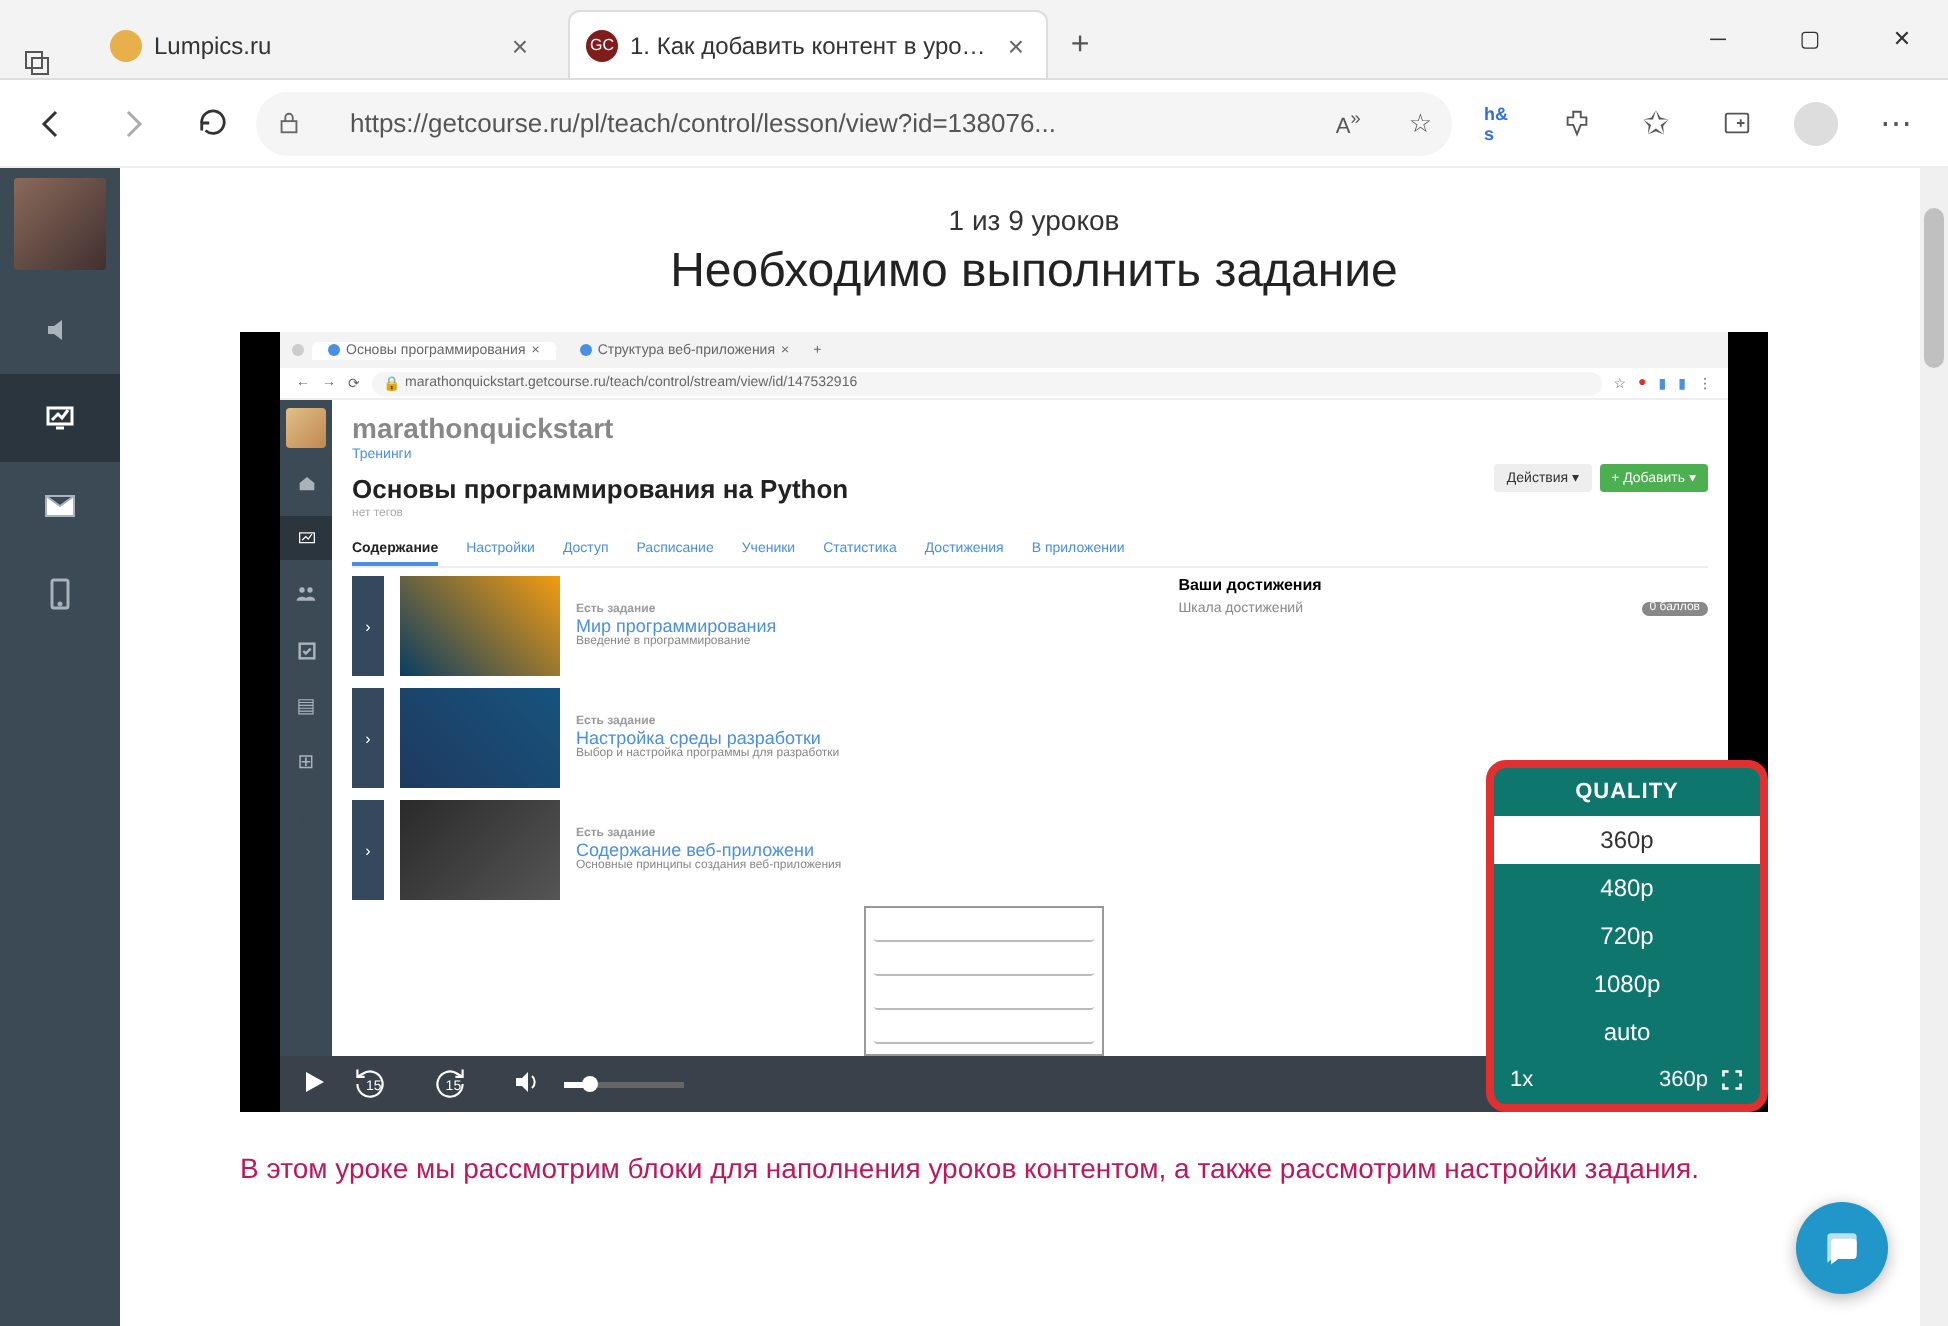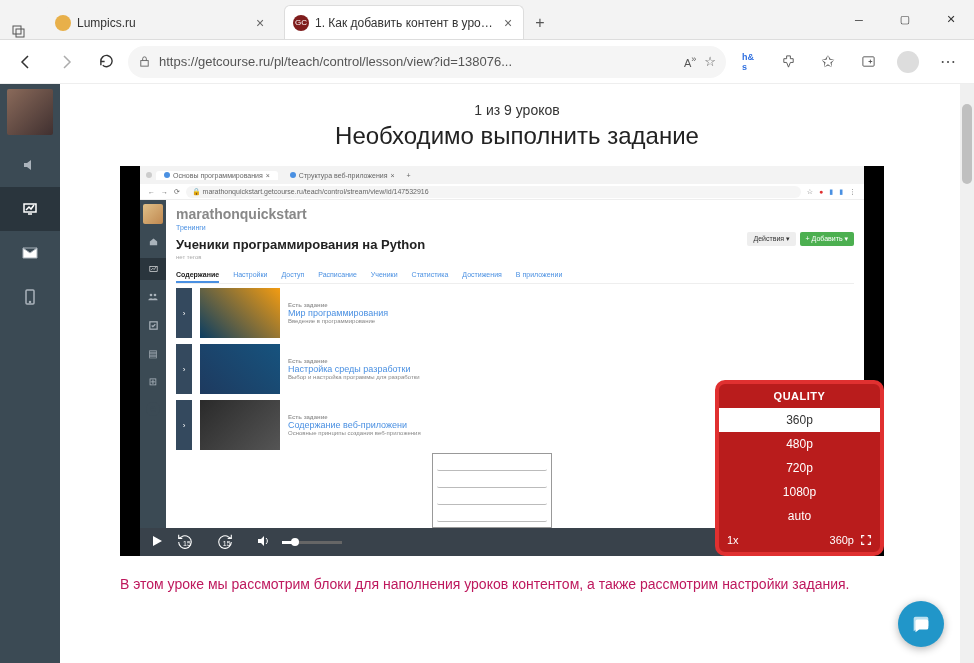--- a/index.html
+++ b/index.html
@@ -11,21 +11,21 @@
 .tab.inactive { background: #f3f3f3; border-color: transparent; }
 .tab-icon { width: 16px; height: 16px; border-radius: 50%; flex-shrink: 0; }
 .tab-title { flex: 1; white-space: nowrap; overflow: hidden; text-overflow: ellipsis; }
 .tab-close { width: 14px; height: 14px; display: flex; align-items: center; justify-content: center; color: #666; font-size: 14px; }
 .new-tab { width: 32px; height: 32px; display: flex; align-items: center; justify-content: center; color: #555; font-size: 16px; }
 .win-controls { margin-left: auto; display: flex; height: 100%; }
 .win-btn { width: 46px; display: flex; align-items: center; justify-content: center; color: #333; font-size: 11px; }
 
 .toolbar { height: 44px; background: #fff; display: flex; align-items: center; padding: 0 8px; gap: 4px; border-bottom: 1px solid #eee; }
 .tb-btn { width: 36px; height: 32px; display: flex; align-items: center; justify-content: center; color: #555; border-radius: 4px; }
-.addr { flex: 1; height: 32px; background: #f5f5f5; border-radius: 16px; display: flex; align-items: center; padding: 0 10px; gap: 8px; font-size: 13px; color: #555; }
+.addr { flex: 1; height: 32px; background: #f5f5f5; border-radius: 16px; display: flex; align-items: center; padding: 0 10px; gap: 24px; font-size: 13px; color: #555; }
 .addr-url { white-space: nowrap; overflow: hidden; text-overflow: ellipsis; flex: 1; }
 
 
 .page { display: flex; height: calc(663px - 84px); }
 .left-rail { width: 60px; background: #3b4a54; display: flex; flex-direction: column; align-items: center; padding-top: 0; }
 .avatar { width: 46px; height: 46px; margin: 5px 0 8px; background: linear-gradient(135deg,#8a6a5a,#403030); border-radius: 2px; }
 .rail-btn { width: 60px; height: 44px; display: flex; align-items: center; justify-content: center; color: #aab3bb; }
 .rail-btn.active { background: #2a353d; color: #fff; }
 
 .main { flex: 1; background: #fff; position: relative; overflow: hidden; }
@@ -81,21 +81,21 @@
 
 .player-bar { position: absolute; bottom: 0; left: 0; right: 0; height: 28px; background: rgba(40,50,60,0.92); display: flex; align-items: center; padding: 0 10px; gap: 12px; color: #fff; font-size: 11px; }
 .pb-btn svg { width: 14px; height: 14px; fill: #fff; }
 .pb-seek { font-size: 9px; display: flex; align-items: center; gap:2px; }
 .pb-vol-track { width: 60px; height: 3px; background: #666; position: relative; }
 .pb-vol-fill { height: 100%; width: 18%; background: #fff; }
 .pb-vol-dot { width: 8px; height: 8px; border-radius: 50%; background: #fff; position: absolute; top: -3px; left: 16%; }
 .pb-right { margin-left: auto; display: flex; align-items: center; gap: 10px; }
 
 
-.quality-box { position: absolute; right: 0; bottom: 0; width: 169px; border: 4px solid #e03030; border-radius: 10px; background: #b91c1c; color: #fff; font-size: 12px; overflow: hidden; }
+.quality-box { position: absolute; right: 0; bottom: 0; width: 141px; border: 4px solid #e03030; border-radius: 10px; background: #0f766e; color: #fff; font-size: 12px; overflow: hidden; }
 .q-head { text-align: center; padding: 6px; font-weight: bold; font-size: 11px; letter-spacing: 0.5px; }
 .q-item { text-align: center; padding: 5px; }
 .q-item.sel { background: #fff; color: #333; }
 .q-bar { height: 24px; display: flex; align-items: center; justify-content: space-between; padding: 0 8px; font-size: 11px; }
 
 .shapes { position: absolute; left: 312px; bottom: 28px; width: 120px; height: 75px; border: 1px solid #999; background: rgba(255,255,255,0.3); }
 .shapes div { height: 14px; border-bottom: 1px solid #bbb; margin: 3px 4px; border-radius: 2px 10px 2px 2px; }
 
 .body-text { margin: 18px 90px 0 60px; font-size: 14px; color: #be185d; text-align: justify; line-height: 1.5; }
 
@@ -260,21 +260,21 @@
               </div>
             <div class="ra">▤</div>
             <div class="ra">⊞</div>
             <div class="ra">
                 <span style="background:currentColor;color:#3b4a54;border-radius:50%;width:14px;height:14px;display:flex;align-items:center;justify-content:center;font-size:9px;">☺</span>
               </div>
           </div>
           <div class="ib-content">
             <div class="ib-h1">marathonquickstart</div>
             <div class="ib-bc">Тренинги</div>
-            <div class="ib-h2">Ученики программирования на Python</div>
+            <div class="ib-h2">Основы программирования на Python</div>
             <div class="ib-actions">
               <span class="ib-abtn">Действия ▾</span>
               <span class="ib-abtn g">+ Добавить ▾</span>
             </div>
             <div class="ib-sub">нет тегов</div>
             <div class="ib-tabs">
               <span class="cur">Содержание</span>
               <span>Настройки</span>
               <span>Доступ</span>
               <span>Расписание</span>
@@ -306,20 +306,27 @@
                 <div class="ib-row">
                     <div class="ib-chev">›</div>
                     <div class="ib-thumb t3"></div>
                     <div class="ib-rtxt">
                       <div class="lbl">Есть задание</div>
                       <div class="ttl">Содержание веб-приложени</div>
                       <div class="dsc">Основные принципы создания веб-приложения</div>
                     </div>
                   </div>
               </div>
+              <div class="ib-side">
+                <h4>Ваши достижения</h4>
+                <div class="sc">
+                    <span>Шкала достижений</span>
+                    <span class="badge">0 баллов</span>
+                  </div>
+              </div>
             </div>
           </div>
         </div>
 
         <div class="player-bar">
           <span class="pb-btn"><svg viewBox="0 0 14 14">
                 <path d="M3 2v10l9-5z"></path>
               </svg></span>
           <span class="pb-seek">
               <svg width="18" height="18" viewBox="0 0 20 20" fill="none" stroke="#fff" stroke-width="1.2">

